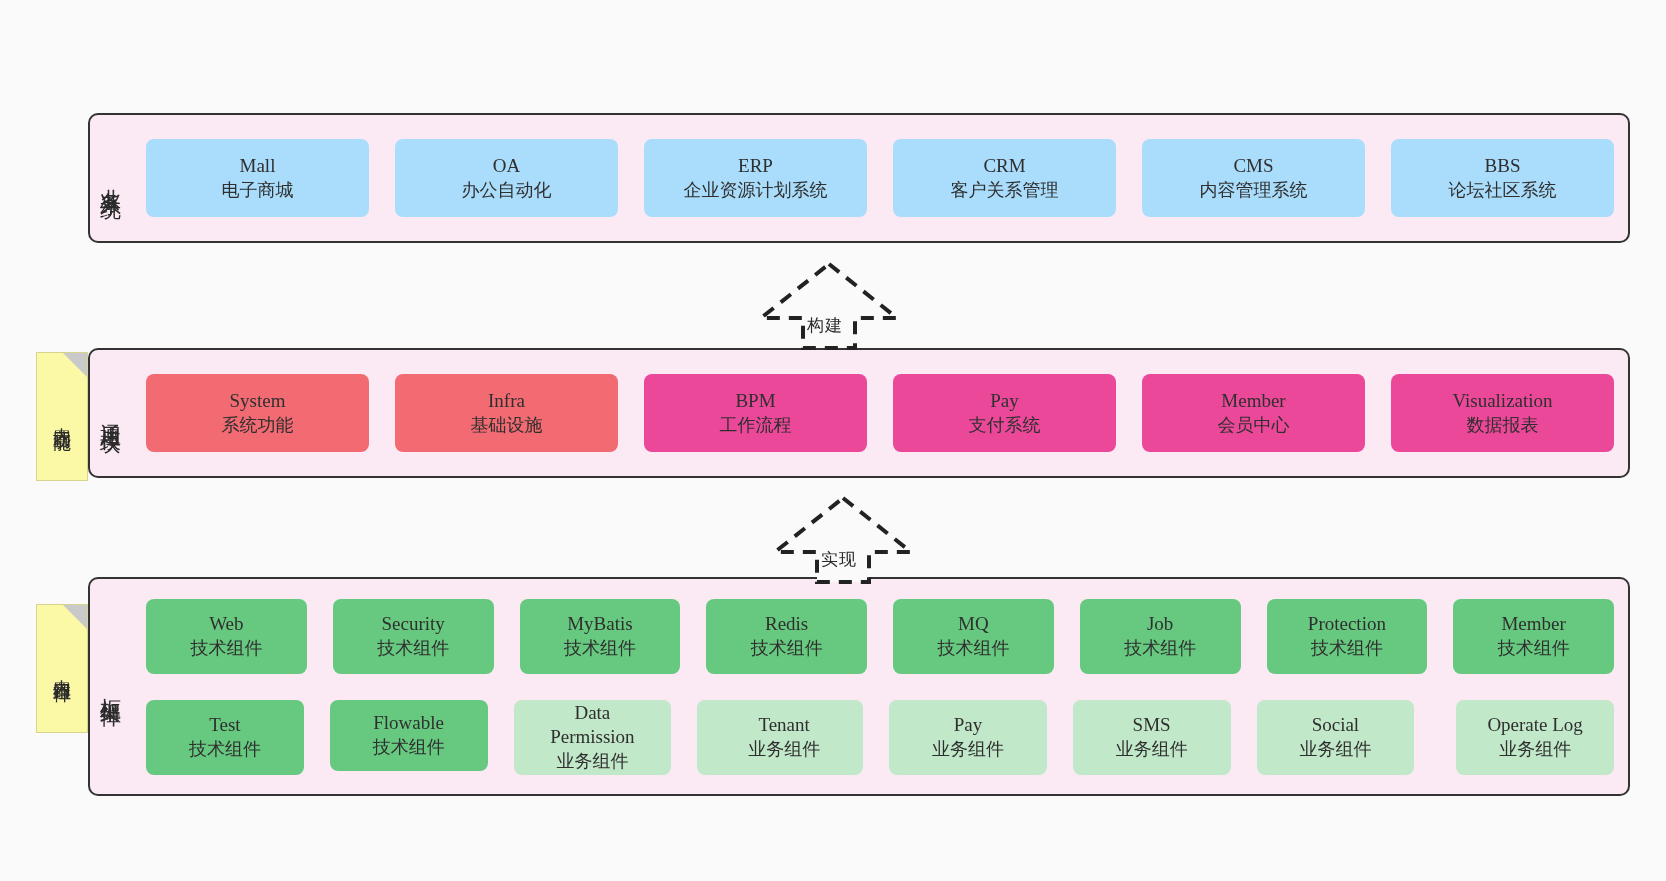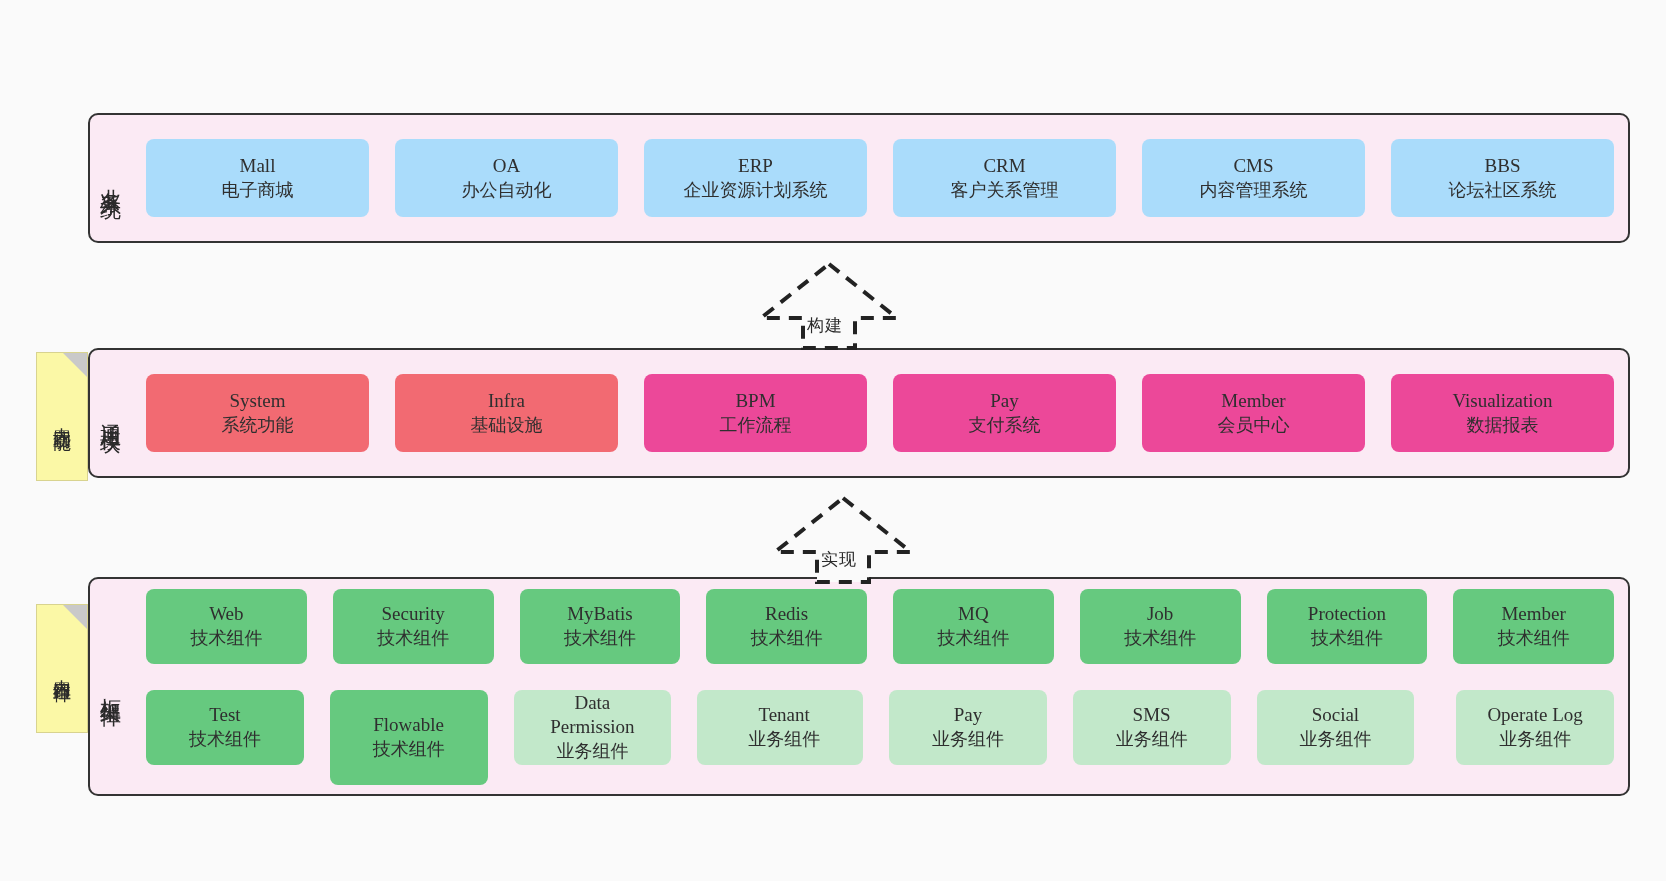--- a/index.html
+++ b/index.html
@@ -258,21 +258,21 @@
           <span class="t1">Member</span>
           <span class="t2">技术组件</span>
         </div>
       </div>
 
       <div class="row">
         <div class="card c-green" style="height:75px;">
           <span class="t1">Test</span>
           <span class="t2">技术组件</span>
         </div>
-        <div class="card c-green" style="height:95px;">
+        <div class="card c-green" style="height:71px;">
           <span class="t1">Flowable</span>
           <span class="t2">技术组件</span>
         </div>
         <div class="card c-greenlight" style="height:75px;">
           <span class="t1" style="max-width:9ch;">Data Permission</span>
           <span class="t2">业务组件</span>
         </div>
         <div class="card c-greenlight" style="height:75px;padding-left:14px;">
           <span class="t1">Tenant</span>
           <span class="t2">业务组件</span>

